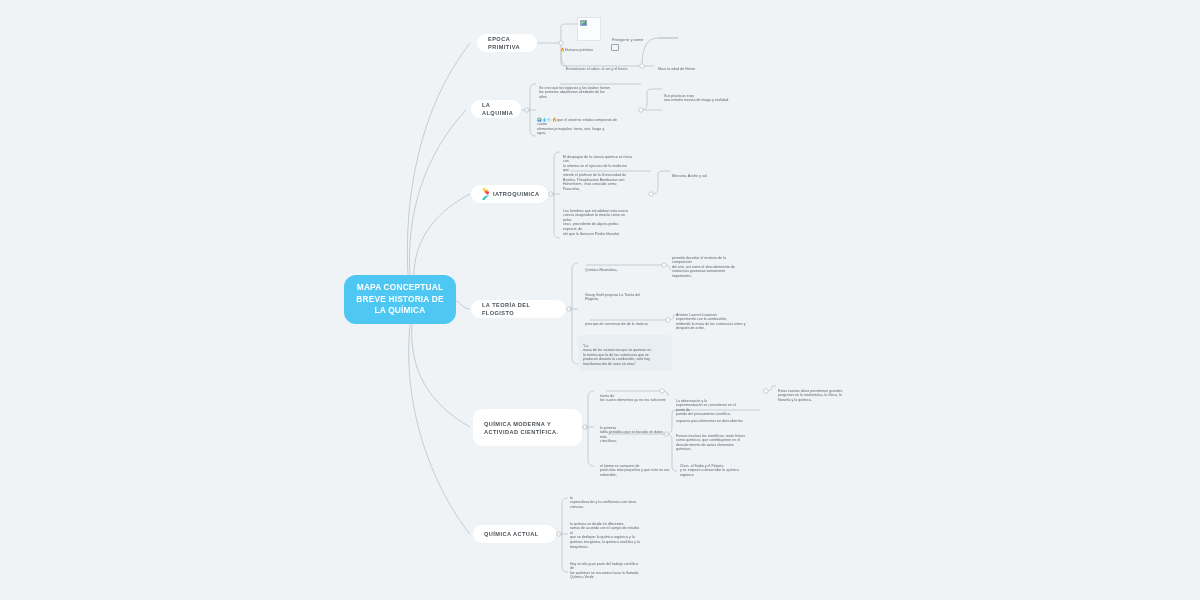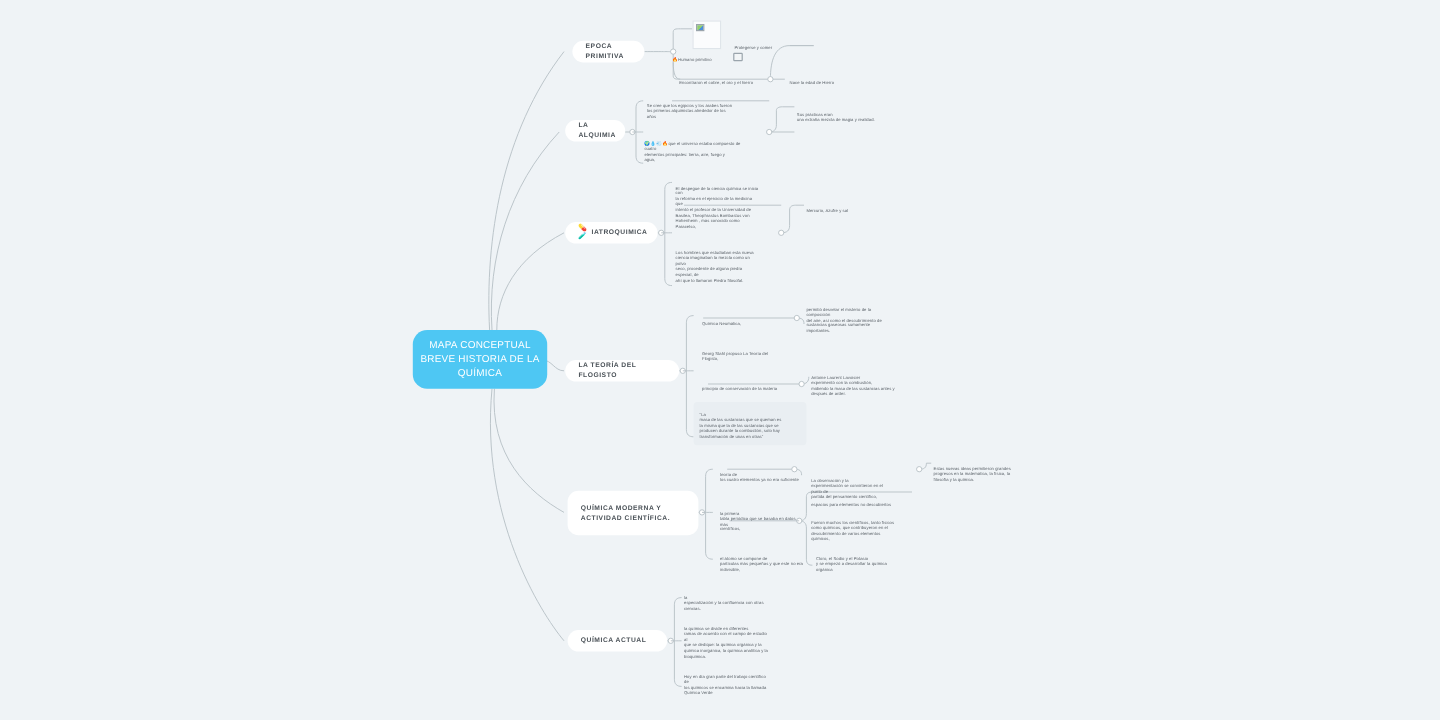--- a/index.html
+++ b/index.html
@@ -17,21 +17,21 @@
 
   
   .root{
     position:absolute;
     left:344px;top:275px;width:112px;height:49px;
     background:#4ec7f3;border-radius:12px;
     display:flex;align-items:center;justify-content:center;
     text-align:center;
     color:#ffffff;font-size:8.3px;line-height:11.6px;
     letter-spacing:.2px;
-    box-sizing:border-box;padding:2px 6px;
+    box-sizing:border-box;padding:2px 6px;font-weight:bold;
   }
 
   
   .branch{
     position:absolute;
     background:#ffffff;border-radius:9px;
     color:#4a5157;
     font-size:5.6px;font-weight:bold;letter-spacing:.45px;
     line-height:8px;
     display:flex;align-items:center;

